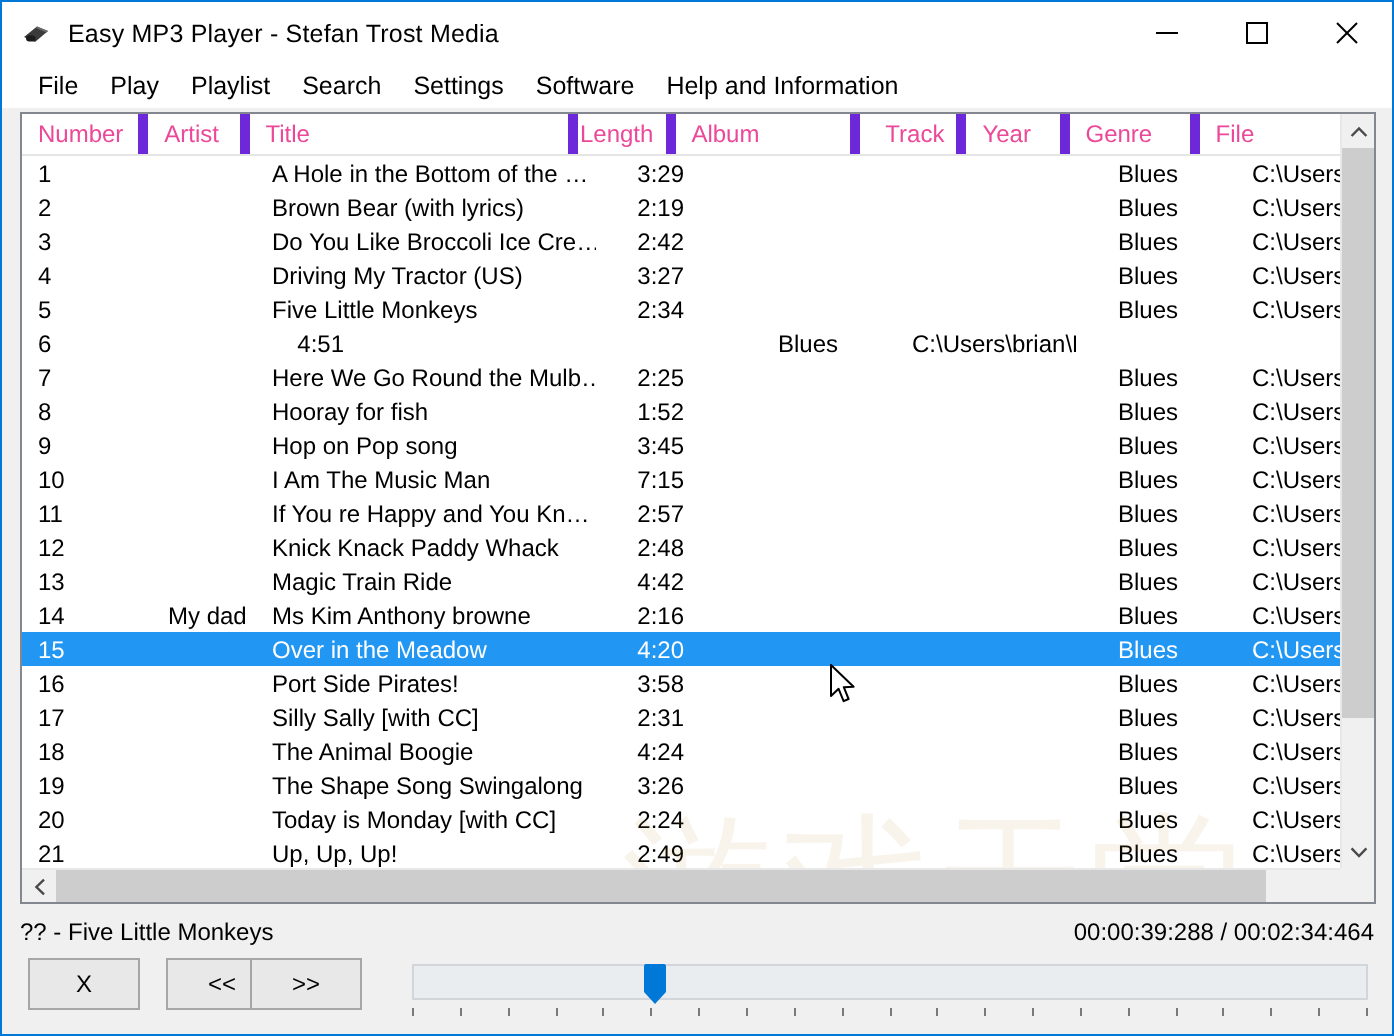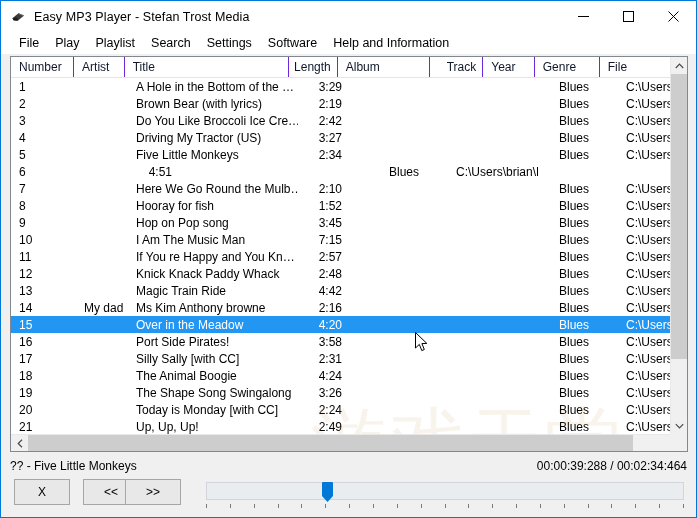--- a/index.html
+++ b/index.html
@@ -96,25 +96,25 @@
     display: flex;
     height: 21px;
     background: #ffffff;
     border-bottom: 1px solid #e5e5e5;
     box-sizing: border-box;
     position: relative;
   }
   .hcell {
     position: relative;
     font-size: 12px;
-    color: #0f172a;
+    color: #ec4899;
     display: flex;
     align-items: center;
     box-sizing: border-box;
-    border-right: 1px solid #6d28d9;
+    border-right: 5px solid #6d28d9;
     padding-left: 8px;
     overflow: hidden;
     white-space: nowrap;
     cursor: default;
   }
   .hcell.ralign { justify-content: flex-end; padding-right: 6px; padding-left: 2px; }
 
   .rows {
     position: absolute;
     left: 0;
@@ -477,21 +477,21 @@
           <div class="cell c-album"></div>
           <div class="cell c-track ralign"></div>
           <div class="cell c-year"></div>
           <div class="cell c-genre">Blues</div>
           <div class="cell c-file">C:\Users\brian\De</div>
         </div>
         <div class="row">
           <div class="cell c-number">7</div>
           <div class="cell c-artist"></div>
           <div class="cell c-title">Here We Go Round the Mulb…</div>
-          <div class="cell c-length ralign">2:10</div>
+          <div class="cell c-length ralign">2:25</div>
           <div class="cell c-album"></div>
           <div class="cell c-track ralign"></div>
           <div class="cell c-year"></div>
           <div class="cell c-genre">Blues</div>
           <div class="cell c-file">C:\Users\brian\De</div>
         </div>
         <div class="row">
           <div class="cell c-number">8</div>
           <div class="cell c-artist"></div>
           <div class="cell c-title">Hooray for fish</div>

